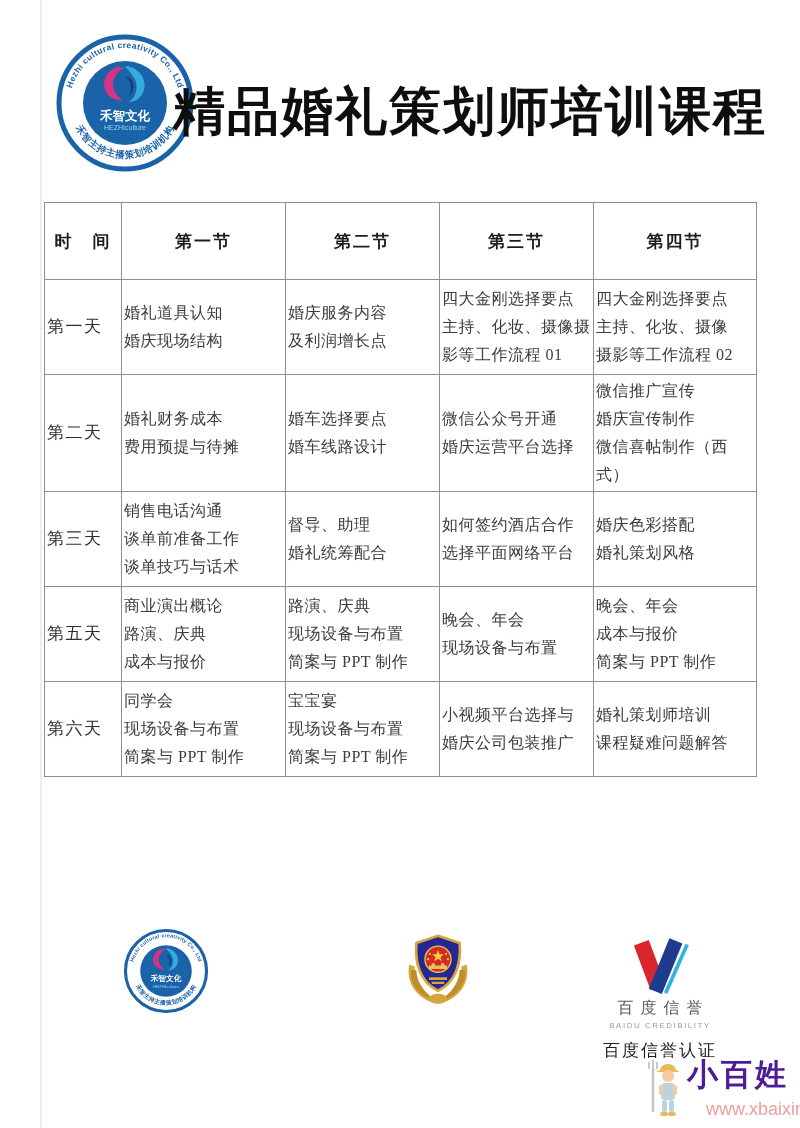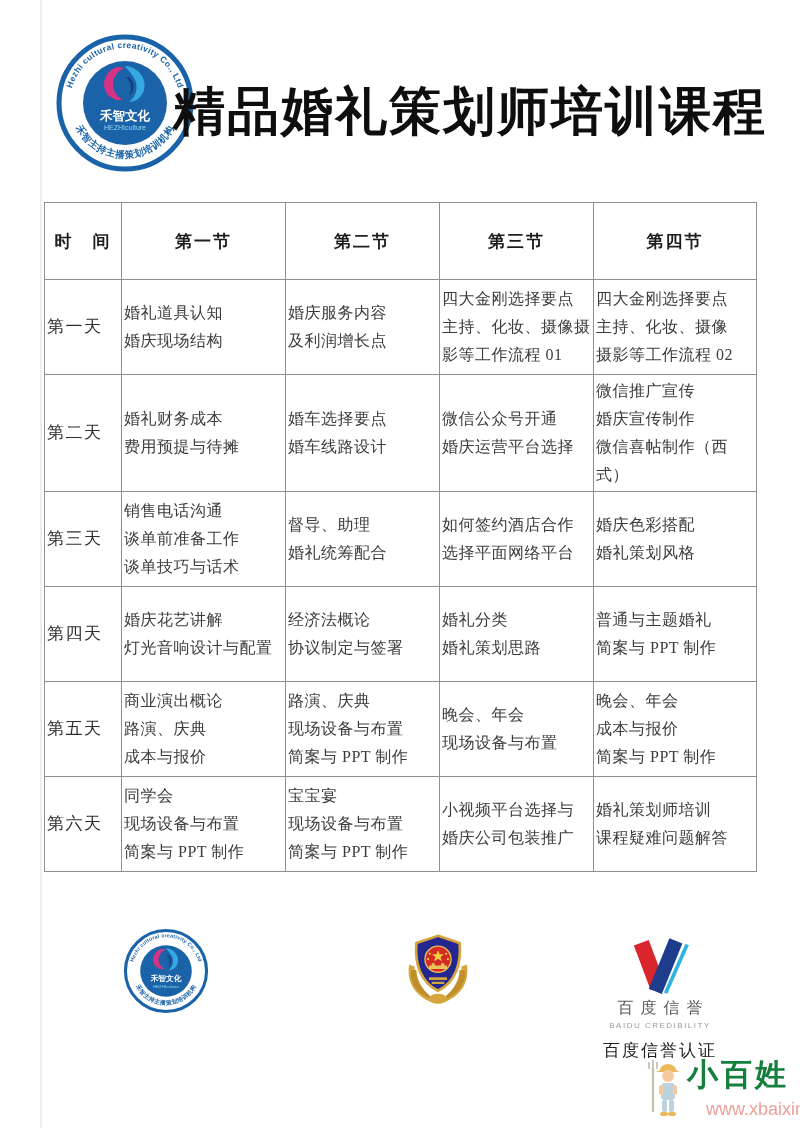--- a/index.html
+++ b/index.html
@@ -35,21 +35,21 @@
   .baidu{position:absolute;left:595px;top:938px;width:130px;text-align:center;}
   .baidu svg{display:block;margin:0 auto;}
   .baidu-cn{font-size:16px;color:#5a5a5a;letter-spacing:7px;padding-left:7px;margin-top:2px;}
   .baidu-en{font-size:8px;color:#9a9a9a;letter-spacing:1.5px;margin-top:2px;}
   .baidu-cert{font-size:17px;color:#1f1f1f;letter-spacing:2px;margin-top:9px;}
 
   
   .watermark{position:absolute;left:645px;top:1056px;width:152px;height:66px;}
   .farmer{position:absolute;left:2px;top:2px;}
   .wm-name{position:absolute;left:42px;top:-2px;font-size:31px;font-weight:700;
-      letter-spacing:3px;color:#15803d;}
+      letter-spacing:3px;color:#4c1d95;}
   .wm-url{position:absolute;left:14px;top:43px;font-size:18px;color:#ef9f9a;
       font-family:Liberation Sans, sans-serif;margin-left:47px;}
 </style>
 </head>
 <body>
 
 <div class="page">
   <div class="edge-line"></div>
 
   <svg width="0" height="0" style="position:absolute" aria-hidden="true">
@@ -126,31 +126,20 @@
 谈单前准备工作
 谈单技巧与话术</td>
       <td>督导、助理
 婚礼统筹配合</td>
       <td>如何签约酒店合作
 选择平面网络平台</td>
       <td>婚庆色彩搭配
 婚礼策划风格</td>
     </tr>
     <tr>
-      <td class="day">第四天</td>
-      <td>婚庆花艺讲解
-灯光音响设计与配置</td>
-      <td>经济法概论
-协议制定与签署</td>
-      <td>婚礼分类
-婚礼策划思路</td>
-      <td>普通与主题婚礼
-简案与 PPT 制作</td>
-    </tr>
-    <tr>
       <td class="day">第五天</td>
       <td>商业演出概论
 路演、庆典
 成本与报价</td>
       <td>路演、庆典
 现场设备与布置
 简案与 PPT 制作</td>
       <td>晚会、年会
 现场设备与布置</td>
       <td>晚会、年会

